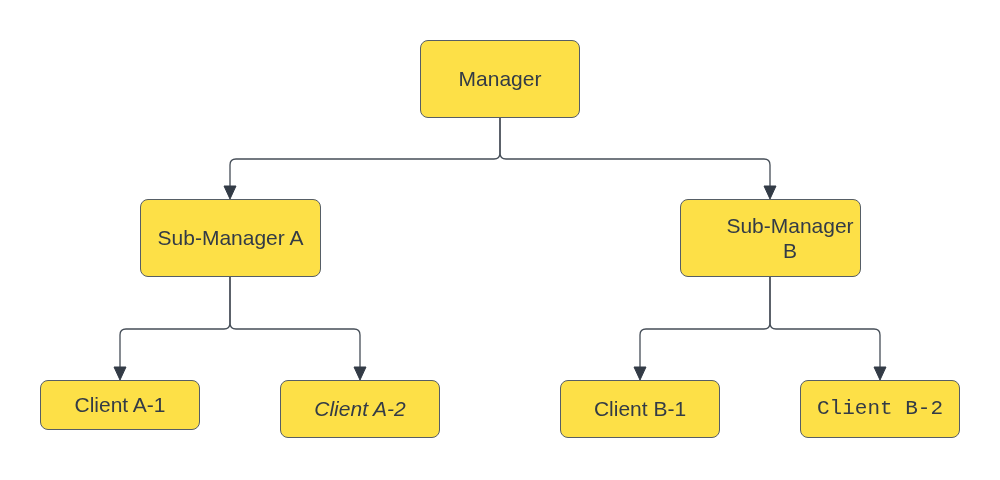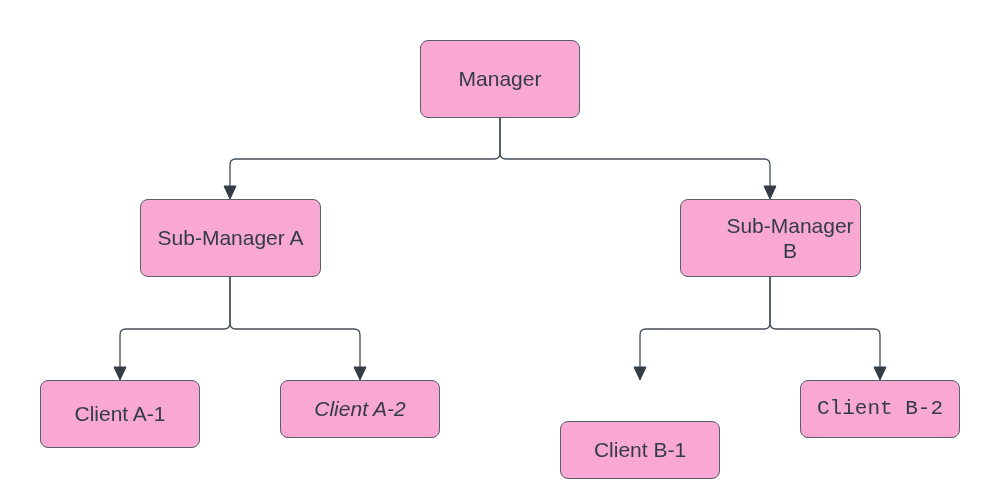--- a/index.html
+++ b/index.html
@@ -28,37 +28,37 @@
     stroke-width: 1.3;
   }
   .edges polygon {
     fill: #333b46;
     stroke: #333b46;
     stroke-width: 1;
   }
   .node {
     position: absolute;
     box-sizing: border-box;
-    background: #f9a8d4;
+    background: #fde047;
     border: 1px solid #565e66;
     border-radius: 8px;
     display: flex;
     align-items: center;
     justify-content: center;
     text-align: center;
     font-size: 21px;
     color: #333b46;
     line-height: 1.2;
   }
   #node-manager   { left: 420px; top: 40px;  width: 160px; height: 78px; }
   #node-sub-a     { left: 140px; top: 199px; width: 181px; height: 78px; text-align: center; }
   #node-sub-b     { left: 680px; top: 199px; width: 181px; height: 78px; padding-left: 39px; }
-  #node-client-a1 { left: 40px;  top: 380px; width: 160px; height: 68px; }
+  #node-client-a1 { left: 40px;  top: 380px; width: 160px; height: 50px; }
   #node-client-a2 { left: 280px; top: 380px; width: 160px; height: 58px; font-style: italic; }
-  #node-client-b1 { left: 560px; top: 380px; width: 160px; height: 58px; margin-top: 41px; }
+  #node-client-b1 { left: 560px; top: 380px; width: 160px; height: 58px; }
   #node-client-b2 { left: 800px; top: 380px; width: 160px; height: 58px; font-family: Liberation Mono, monospace; }
 </style>
 </head>
 <body>
 
 <div class="canvas">
 
   <svg class="edges" width="1000" height="480" viewBox="0 0 1000 480" xmlns="http://www.w3.org/2000/svg">
 
     <path d="M500,118 V153 Q500,159 494,159 H236 Q230,159 230,165 V186"></path>

